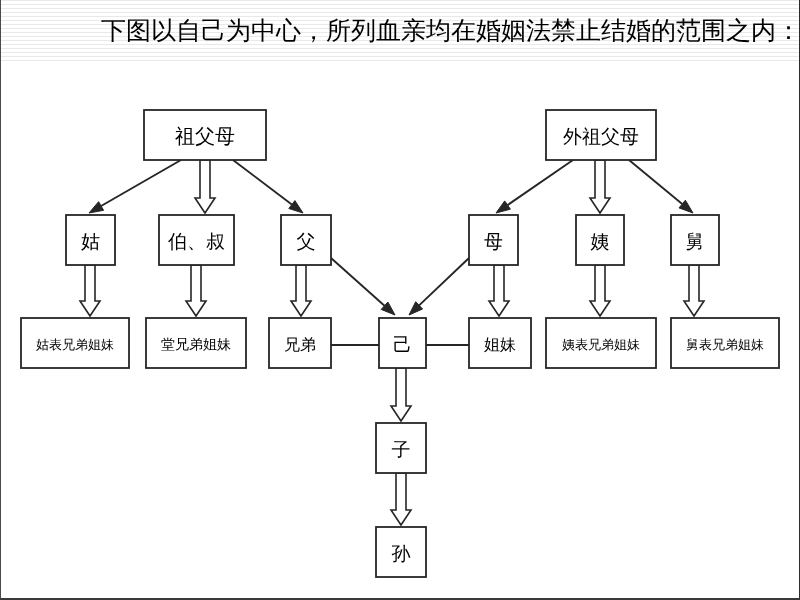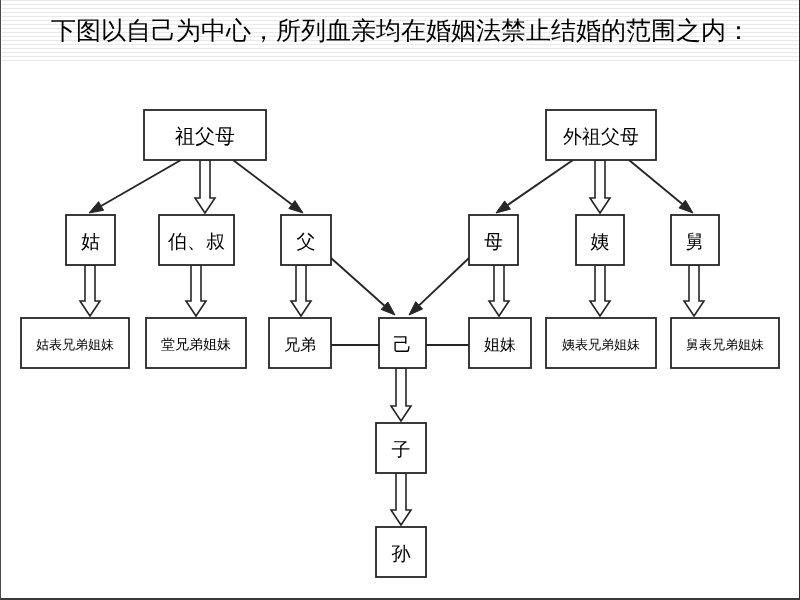--- a/index.html
+++ b/index.html
@@ -38,21 +38,21 @@
         rgba(0,0,0,0.085) 0px,
         rgba(0,0,0,0.085) 1px,
         rgba(0,0,0,0) 1px,
         rgba(0,0,0,0) 4px);
   }
   #title {
     position: absolute;
     left: 0;
     top: 14px;
     width: 800px;
-    text-align: center;
+    text-align: right;
     font-family: "DejaVu Serif", "Liberation Serif", serif;
     font-size: 25px;
     line-height: 34px;
     color: #000000;
     white-space: nowrap;
     letter-spacing: 0px;
     z-index: 3;
   }
   #diagram {
     position: absolute;

